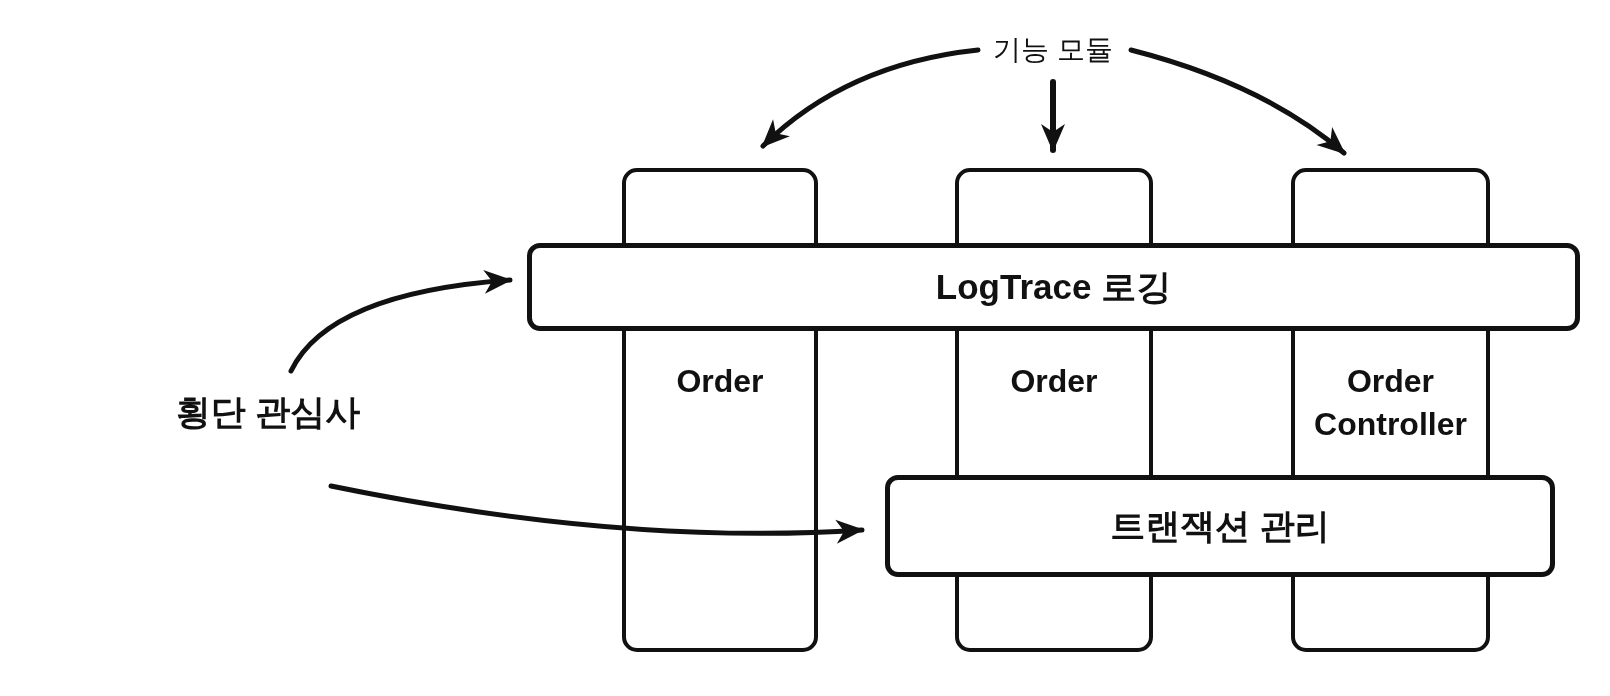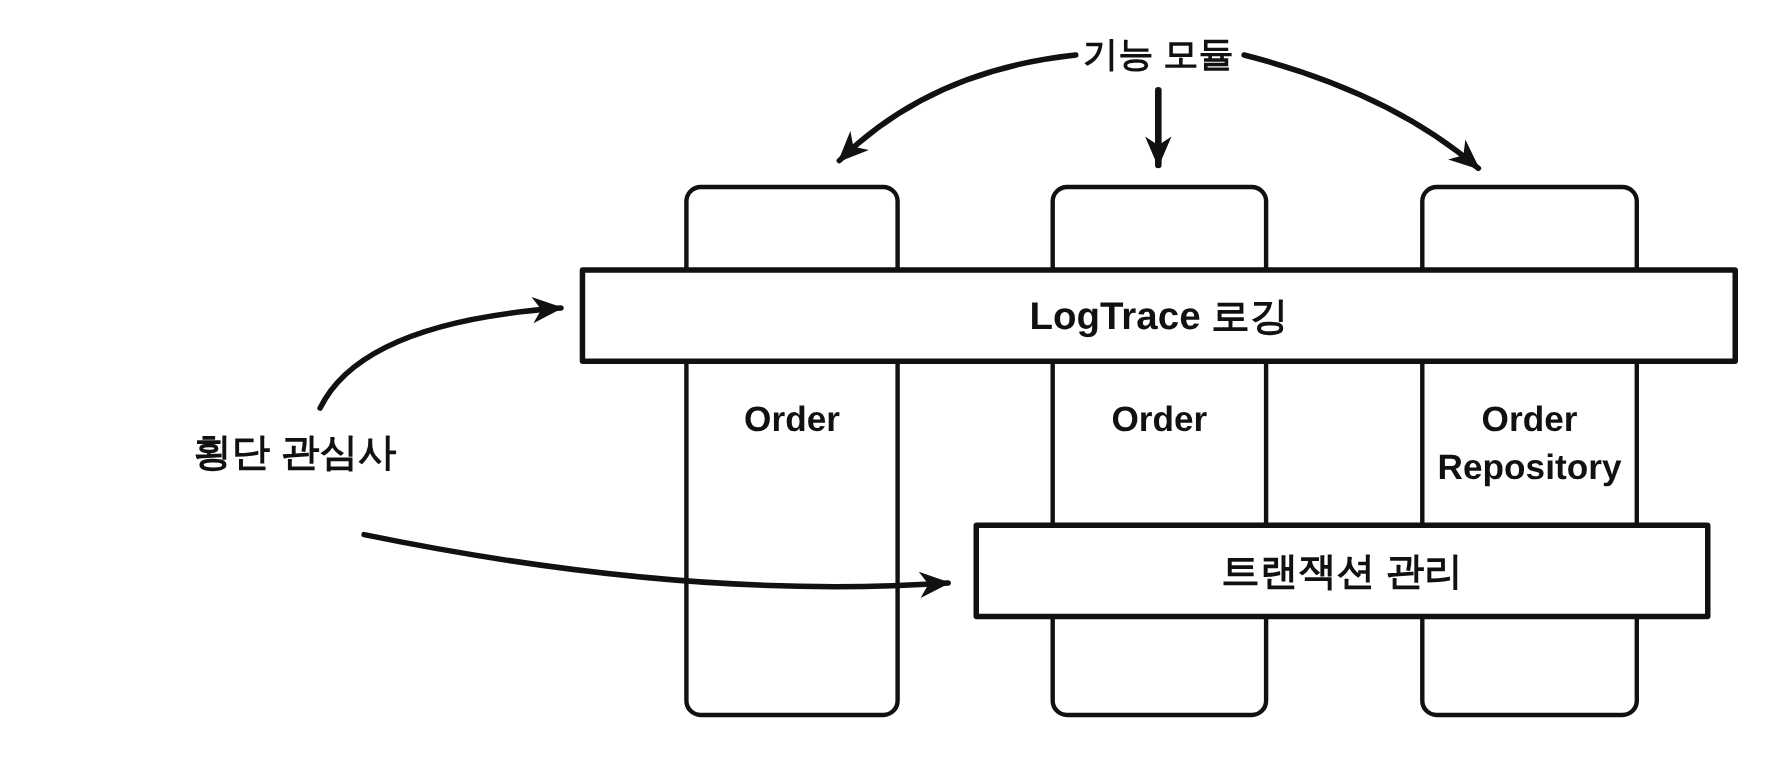--- a/index.html
+++ b/index.html
@@ -27,52 +27,52 @@
     box-sizing: border-box;
   }
   .vbox.b1 { left: 622px; width: 196px; }
   .vbox.b2 { left: 955px; width: 198px; }
   .vbox.b3 { left: 1291px; width: 199px; }
 
   
   .hbar {
     position: absolute;
     border: 5px solid #111111;
-    border-radius: 3px;
+    border-radius: 13px;
     background: #ffffff;
     box-sizing: border-box;
     display: flex;
     align-items: center;
     justify-content: center;
     font-weight: bold;
     font-size: 35px;
   }
   .hbar.logtrace { left: 527px; top: 243px; width: 1053px; height: 88px; }
-  .hbar.transaction { left: 885px; top: 475px; width: 670px; height: 88px; }
+  .hbar.transaction { left: 885px; top: 475px; width: 670px; height: 102px; }
 
   
   .vlabel {
     position: absolute;
     top: 360px;
     text-align: center;
     font-weight: bold;
     font-size: 32px;
     line-height: 43px;
   }
   .vlabel.b1 { left: 622px; width: 196px; }
   .vlabel.b2 { left: 955px; width: 198px; }
   .vlabel.b3 { left: 1291px; width: 199px; }
 
   .top-label {
     position: absolute;
     left: 1053px;
     top: 50px;
     transform: translate(-50%, -50%);
-    font-weight: bold;
-    font-size: 32px;
+    font-weight: normal;
+    font-size: 28px;
     white-space: nowrap;
   }
   .side-label {
     position: absolute;
     left: 42px;
     top: 390px;
     width: 452px;
     text-align: center;
     font-weight: bold;
     font-size: 35px;
@@ -102,21 +102,21 @@
   </div>
 
   <div class="vlabel b1">
     <div>Order</div>
   </div>
   <div class="vlabel b2">
     <div>Order</div>
   </div>
   <div class="vlabel b3">
     <div>Order</div>
-    <div>Repository</div>
+    <div>Controller</div>
   </div>
 
   <div class="top-label">기능 모듈</div>
   <div class="side-label">
     <div>횡단 관심사</div>
   </div>
 
   <svg class="arrows" width="1610" height="696" viewBox="0 0 1610 696">
     <defs>
       <marker id="ah" markerUnits="userSpaceOnUse" markerWidth="34" markerHeight="30" refX="29" refY="15" orient="auto">

